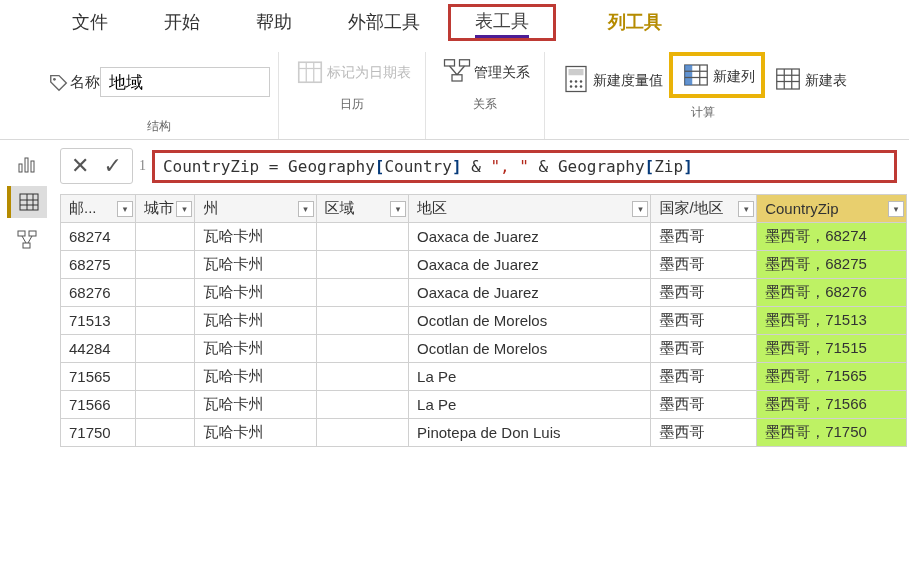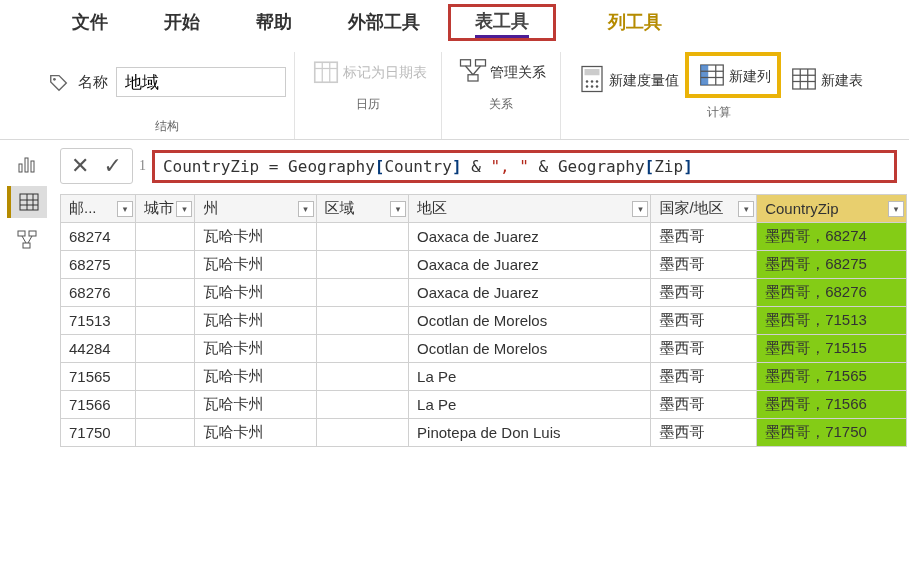--- a/index.html
+++ b/index.html
@@ -1,37 +1,37 @@
 <!DOCTYPE html>
 <html><head>
 <meta charset="utf-8">
 <style>
 * { margin:0; padding:0; box-sizing:border-box; }
 body { font-family:"Microsoft YaHei","Segoe UI",sans-serif; background:#fff; color:#333; width:909px; }
 
 .menubar { display:flex; align-items:center; height:44px; padding-left:44px; }
-.menubar .mi { padding:0 28px; font-size:18px; color:#333; cursor:pointer;font-weight:bold; }
+.menubar .mi { padding:0 28px; font-size:18px; color:#333; cursor:pointer; }
 .menubar .mi.active { color:#444; }
 .menubar .boxed { border:3px solid #BE3A34; padding:2px 2px 0 2px; }
 .menubar .boxed.active .mi-inner { border-bottom:3px solid #4c1d95; padding-bottom:2px; display:inline-block;}
 .menubar .boxed .mi { padding:0 22px; }
 .menubar .col-tool { color:#B58B00; font-weight:bold; }
 
 .ribbon { display:flex; border-bottom:1px solid #d9d9d9; padding:8px 0 0 40px; }
 .ribbon .group { display:flex; flex-direction:column; align-items:center; border-right:1px solid #e3e3e3; padding:0 8px 4px 8px; }
 .ribbon .group:last-child { border-right:none; }
 .ribbon .group .label { font-size:12px; color:#666; margin-top:6px; }
 .ribbon .btns { display:flex; align-items:flex-end; }
 .rb-btn { display:flex; flex-direction:row; align-items:center; padding:2px 6px; cursor:pointer; }
 .rb-btn .icn { width:34px; height:34px; display:flex; align-items:center; justify-content:center; }
 .rb-btn .txt { font-size:14px; color:#333; margin-top:4px; }
 .rb-btn.disabled { color:#bbb; cursor:default; }
 .rb-btn.disabled .txt { color:#bbb; }
 .rb-btn.boxed { border:4px solid #eab308; }
-.name-row { display:flex; align-items:center; gap:8px; height:60px; }
+.name-row { display:flex; align-items:center; height:60px; }
 .name-row .nm-label { font-size:15px; color:#333; }
 .name-row input { border:1px solid #ccc; height:30px; width:170px; padding:0 8px; font-size:17px; font-family:inherit; }
 .name-row .tag-icn { width:22px; height:22px; }
 
 .main { display:flex; }
 .leftrail { width:54px; display:flex; flex-direction:column; align-items:center; padding-top:8px; gap:6px; }
 .leftrail .lr-btn { width:40px; height:32px; display:flex; align-items:center; justify-content:center; cursor:pointer; color:#555; }
 .leftrail .lr-btn.active { background:#ddd; border-left:4px solid #B58B00; }
 .content { flex:1; padding:4px 0 0 0; }
 .fbar-wrap { display:flex; align-items:center; gap:6px; padding:4px 6px; }
@@ -41,21 +41,21 @@
 .formula .tk-id { color:#333; }
 .formula .tk-op { color:#333; }
 .formula .tk-brk { color:#053a7a; font-weight:600;}
 .formula .tk-str { color:#B3271A; }
 
 table { border-collapse:collapse; width:calc(100% - 8px); margin:6px 0 0 6px; table-layout:fixed; }
 th,td { border:1px solid #d0d0d0; font-size:15px; text-align:left; padding:4px 8px; white-space:nowrap; overflow:hidden; }
 th { background:#f5f5f5; font-weight:normal; position:relative; padding-right:22px;}
 th .dd { position:absolute; right:2px; top:50%; transform:translateY(-50%); width:16px; height:16px; border:1px solid #bbb; display:flex; align-items:center; justify-content:center; font-size:9px; color:#555; cursor:pointer; background:#fff;}
 th.sel { background:#e8cf6e; }
-td.sel { background:#84cc16;margin-left:18px; }
+td.sel { background:#bef264;margin-left:18px; }
 col.c0{width:68px}col.c1{width:54px}col.c2{width:110px}col.c3{width:84px}col.c4{width:220px}col.c5{width:96px}col.c6{width:136px}
 </style>
 </head>
 <body>
 
 <div class="menubar">
   <div class="mi">文件</div>
   <div class="mi">开始</div>
   <div class="mi">帮助</div>
   <div class="mi">外部工具</div>

